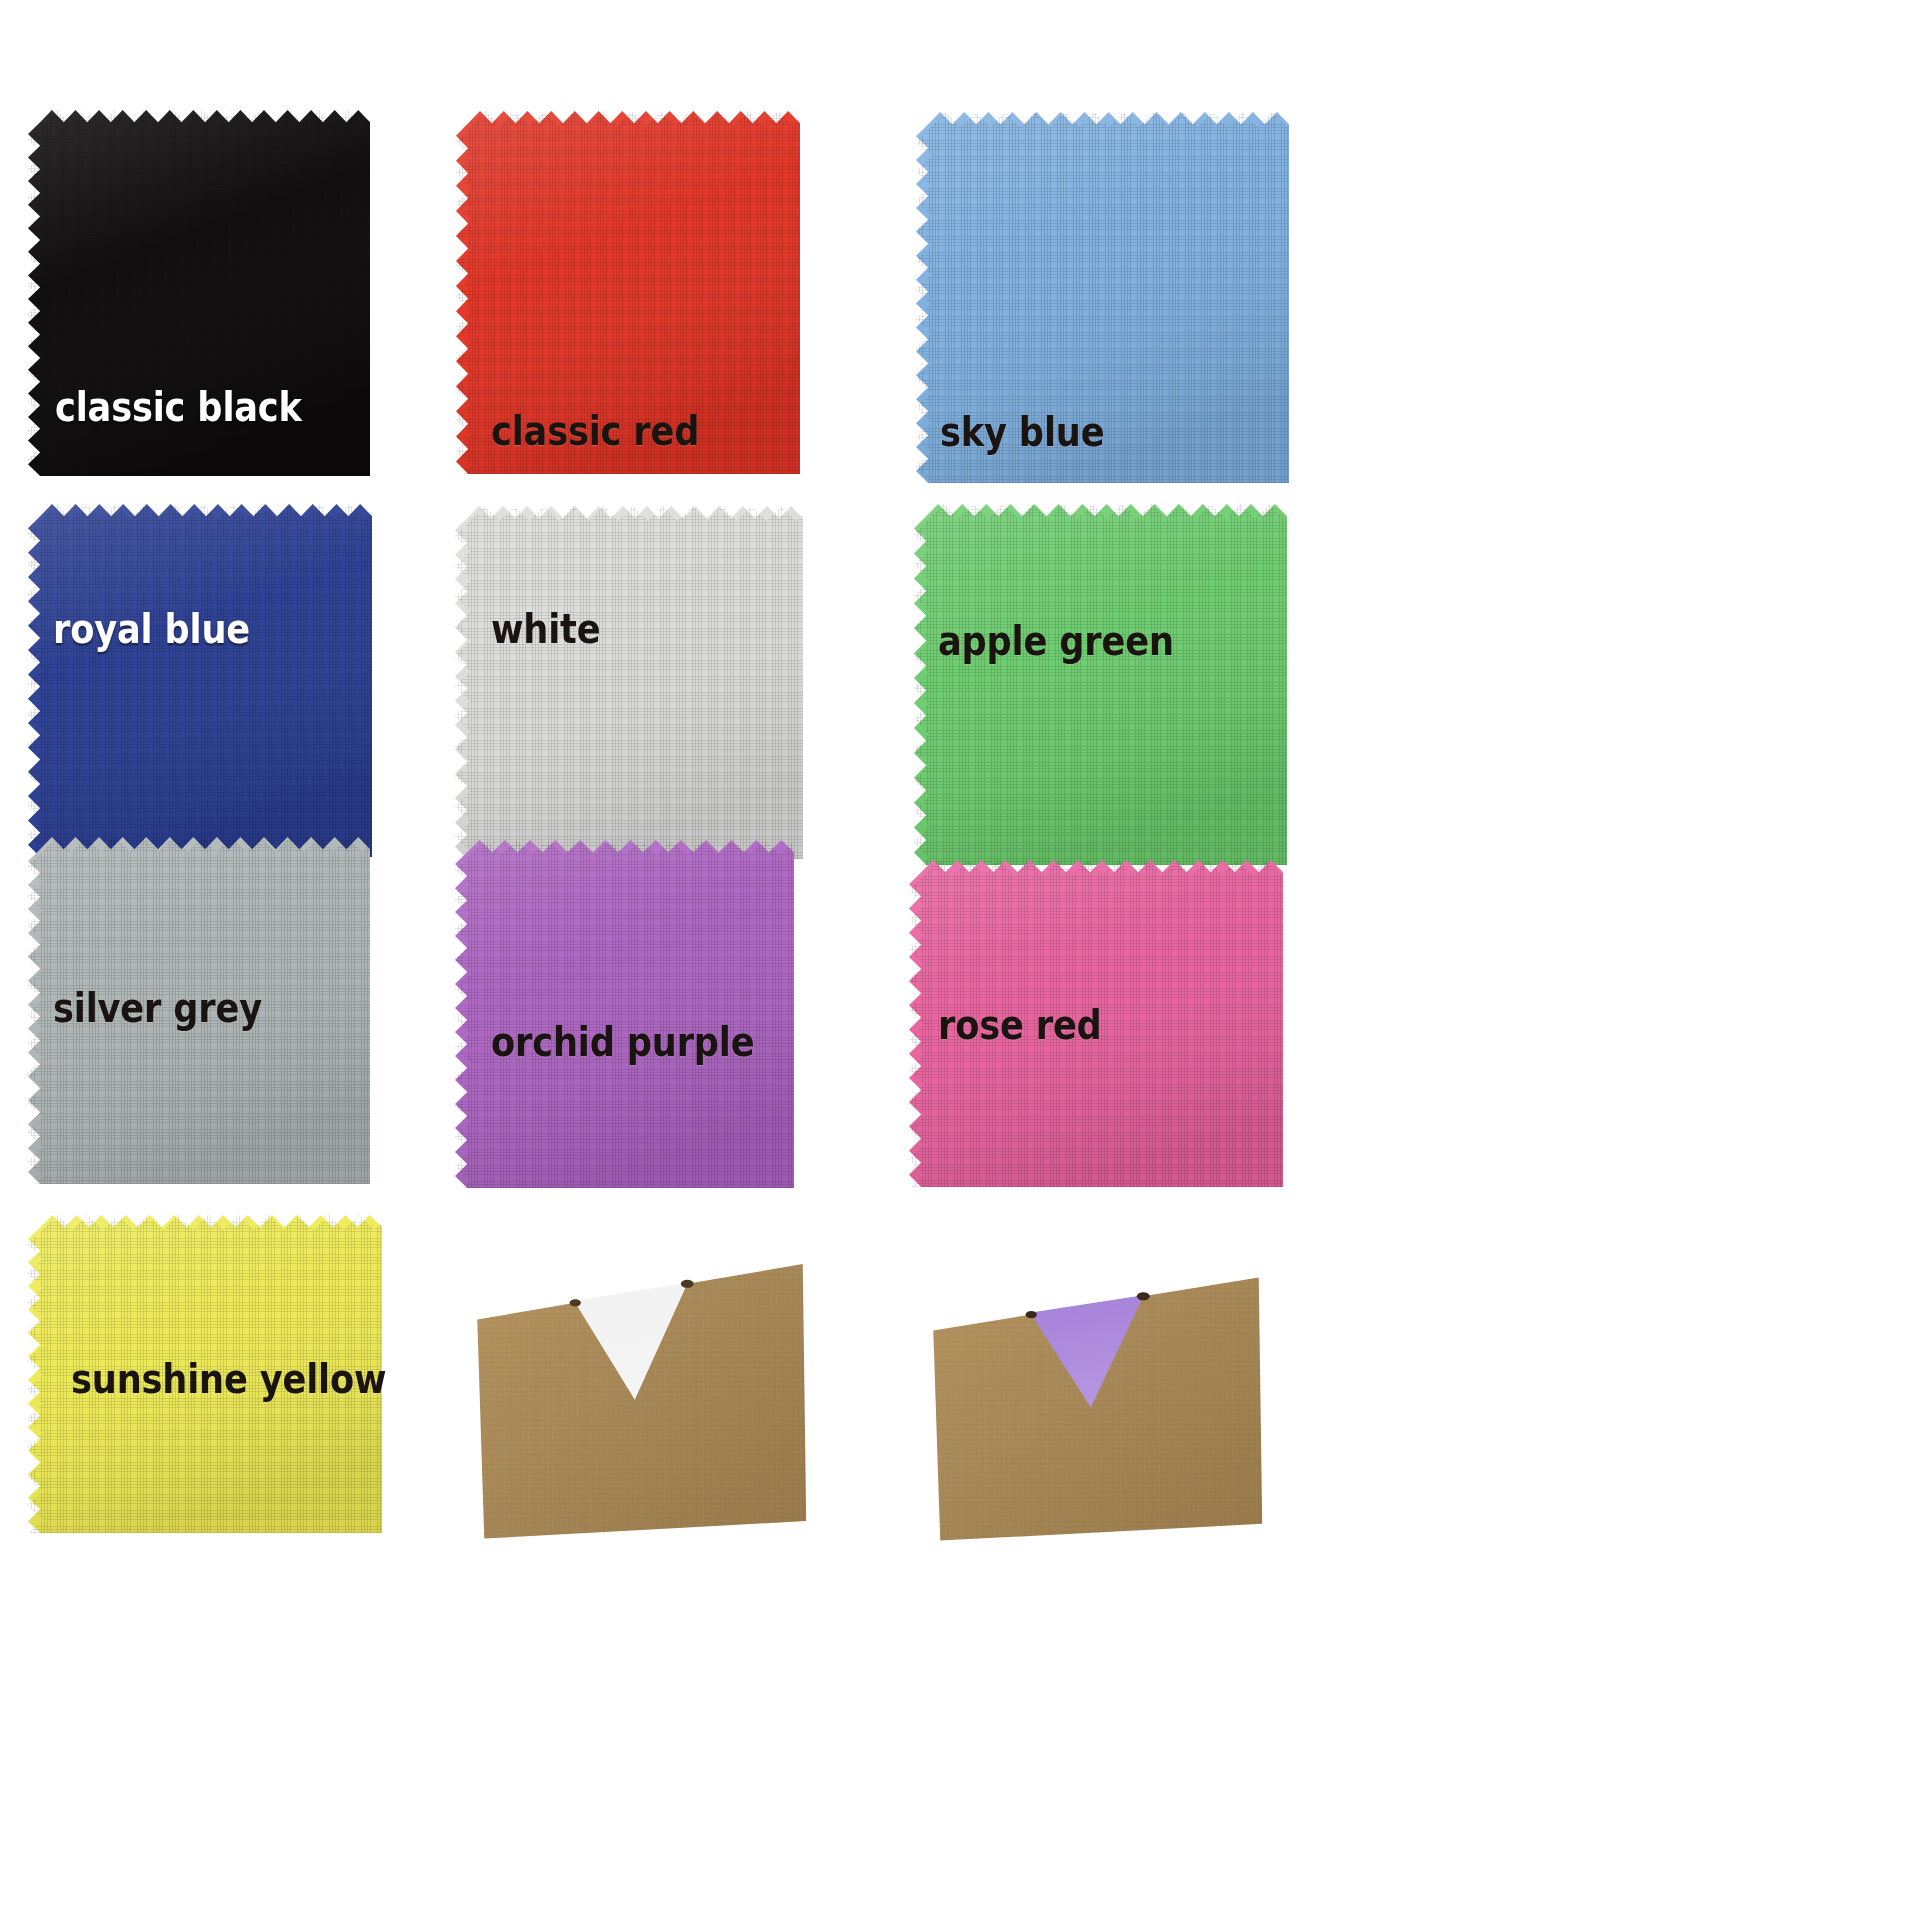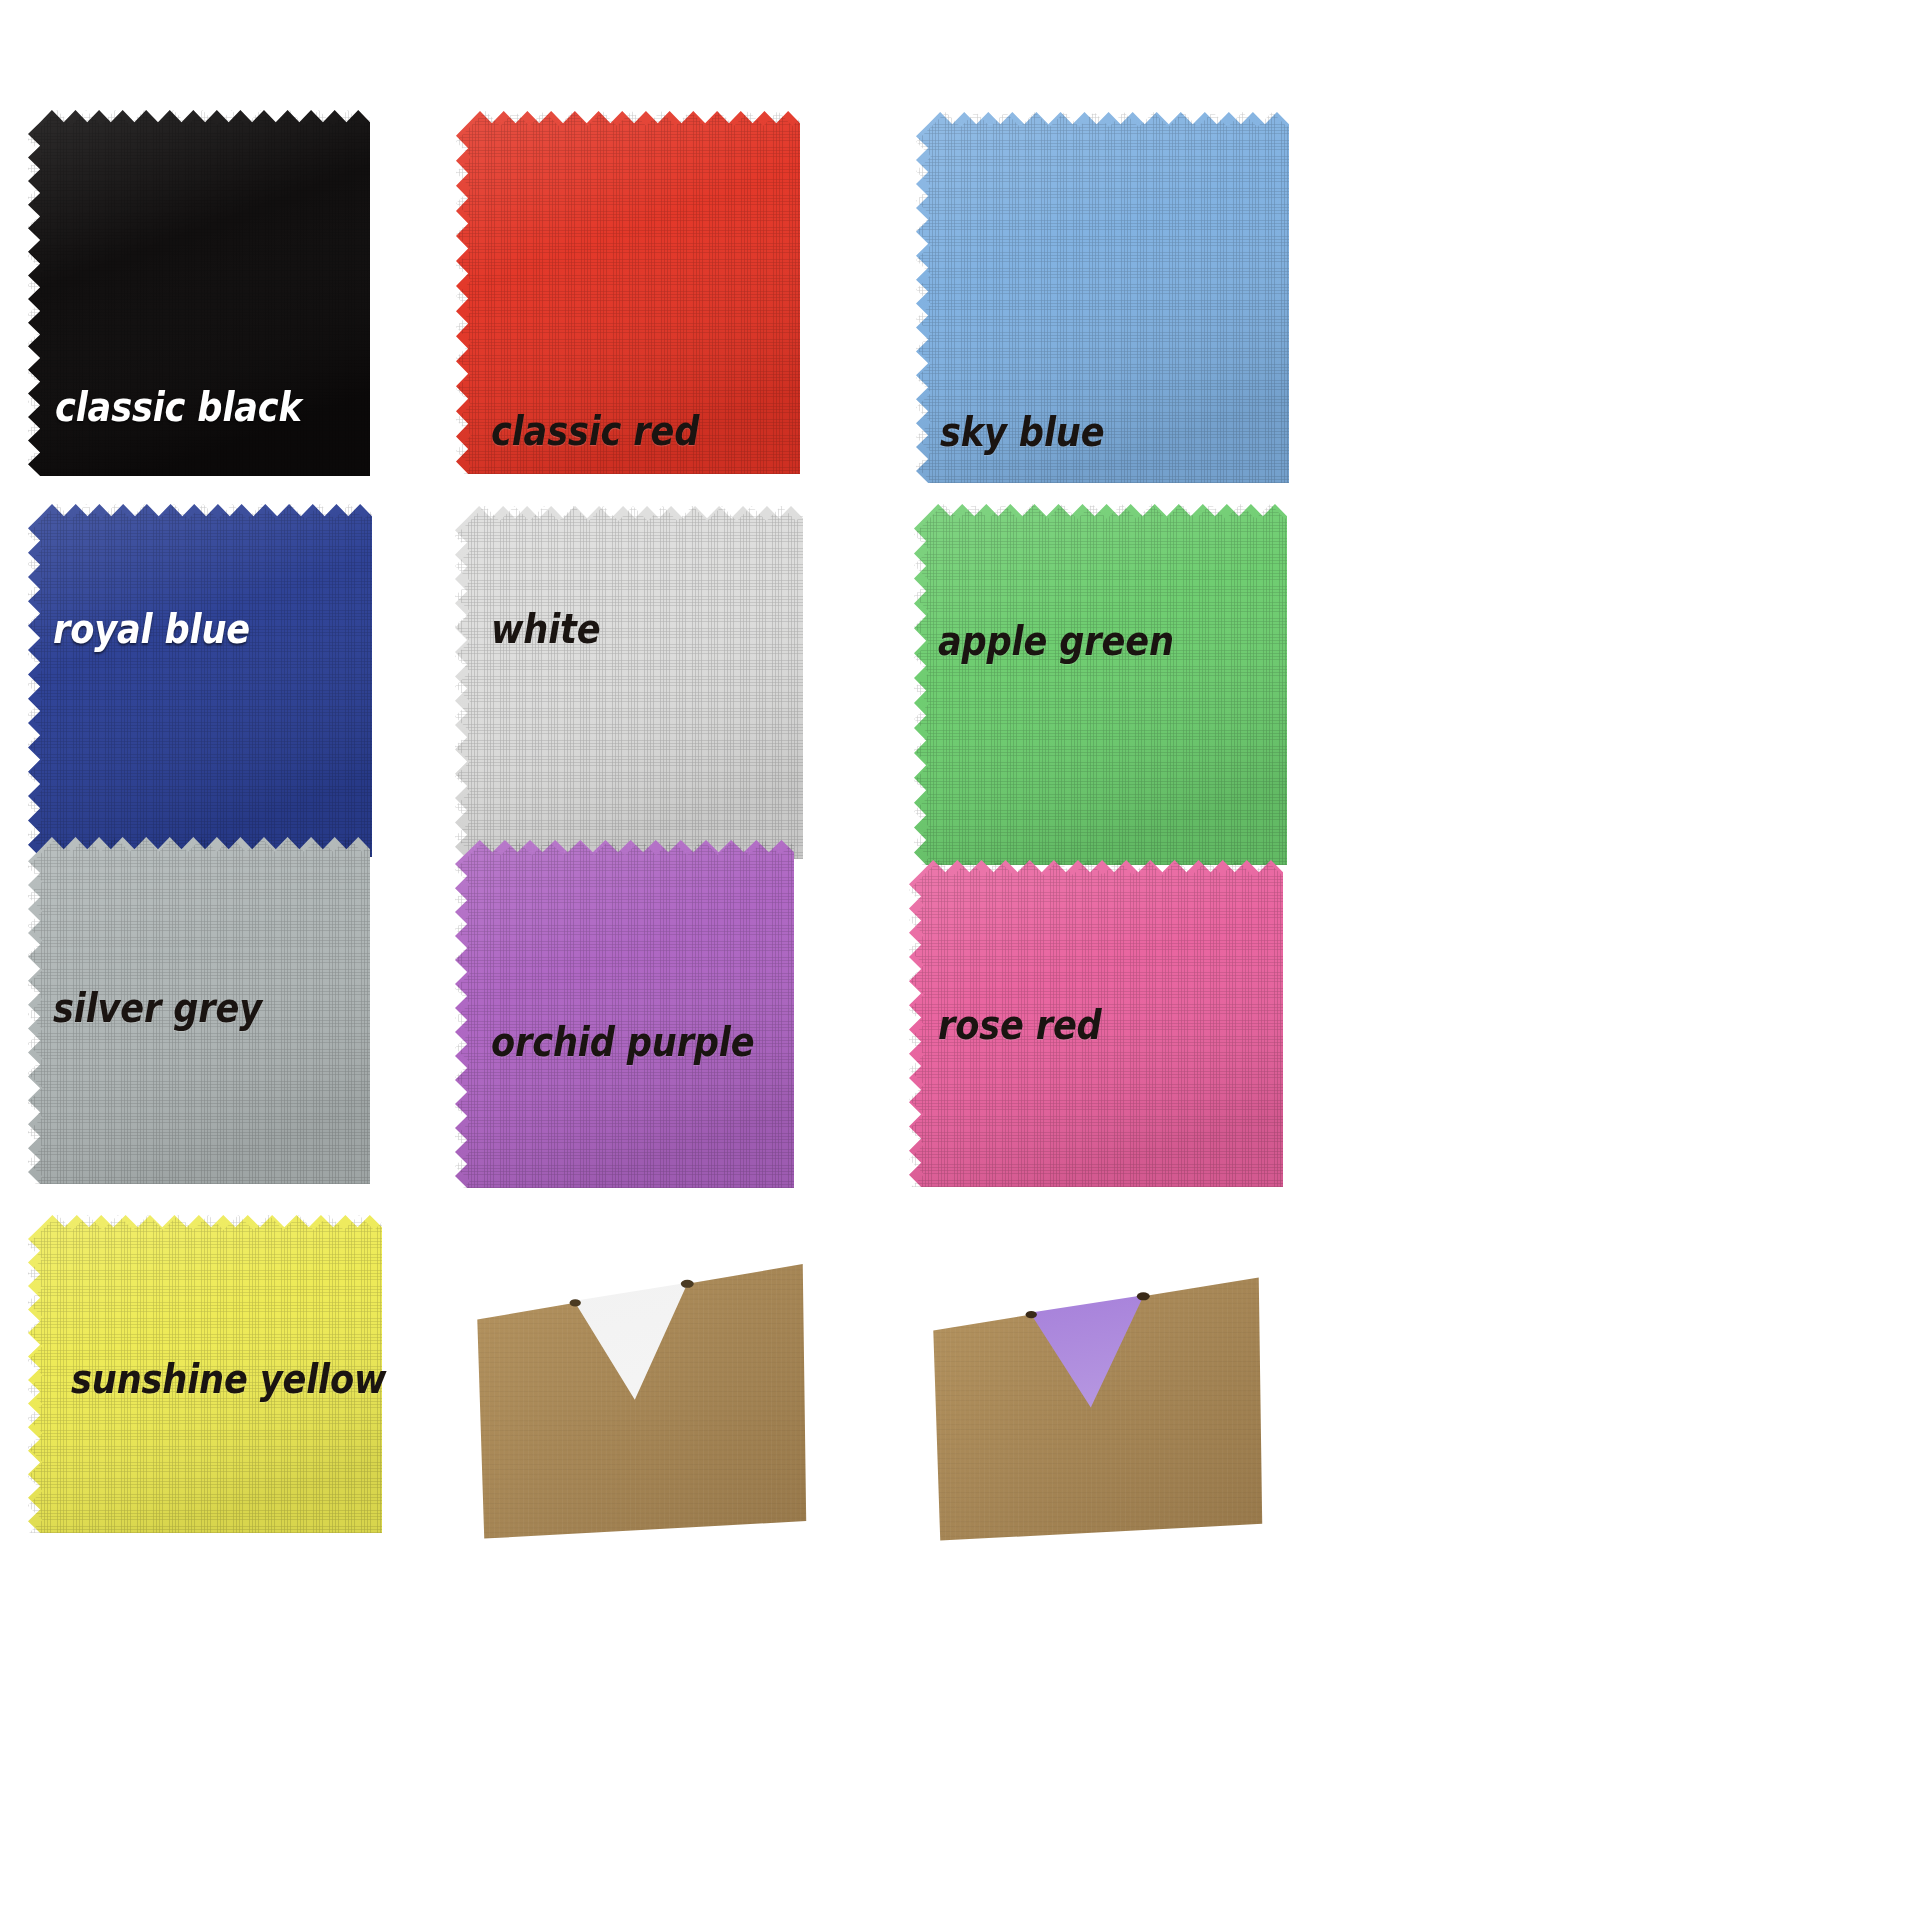--- a/index.html
+++ b/index.html
@@ -4,21 +4,21 @@
 <title>Fabric Colour Swatch Chart</title>
 <style>
   html,body{margin:0;padding:0;}
   body{
     width:1928px;height:1928px;
     background:#ffffff;
     font-family:"Liberation Sans", sans-serif;
     overflow:hidden;
     position:relative;
   }
-  #board{position:absolute;left:0;top:0;width:1928px;height:1928px;font-style:italic;}
+  #board{position:absolute;left:0;top:0;width:1928px;height:1928px;}
 
   
   .swatch{
     position:absolute;
     overflow:visible;
   }
   .swatch .cloth{
     position:absolute;
     left:0;top:0;width:100%;height:100%;
   }

